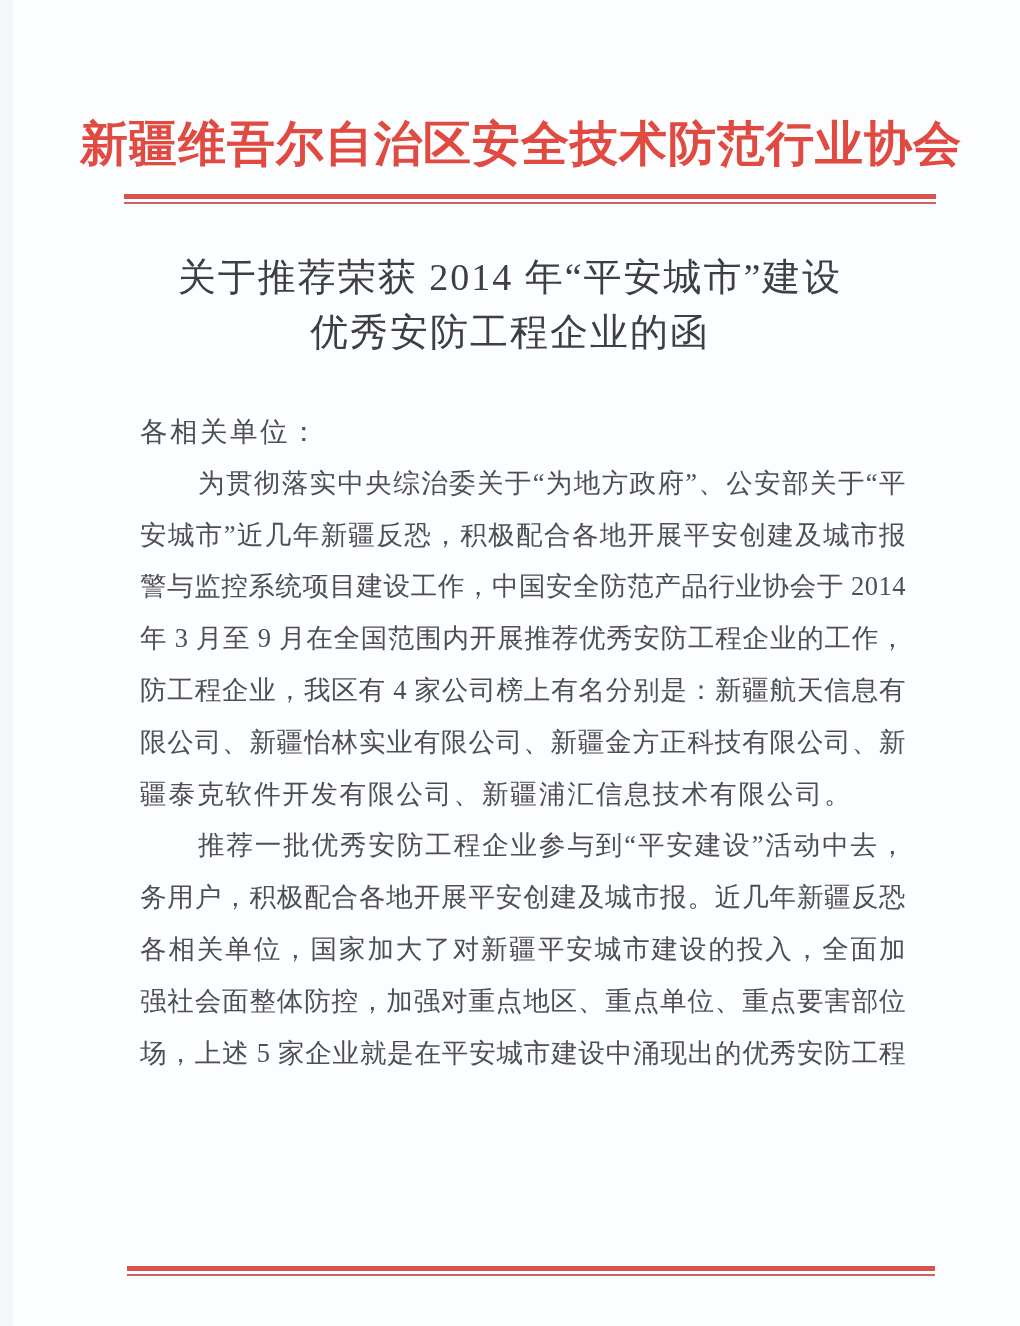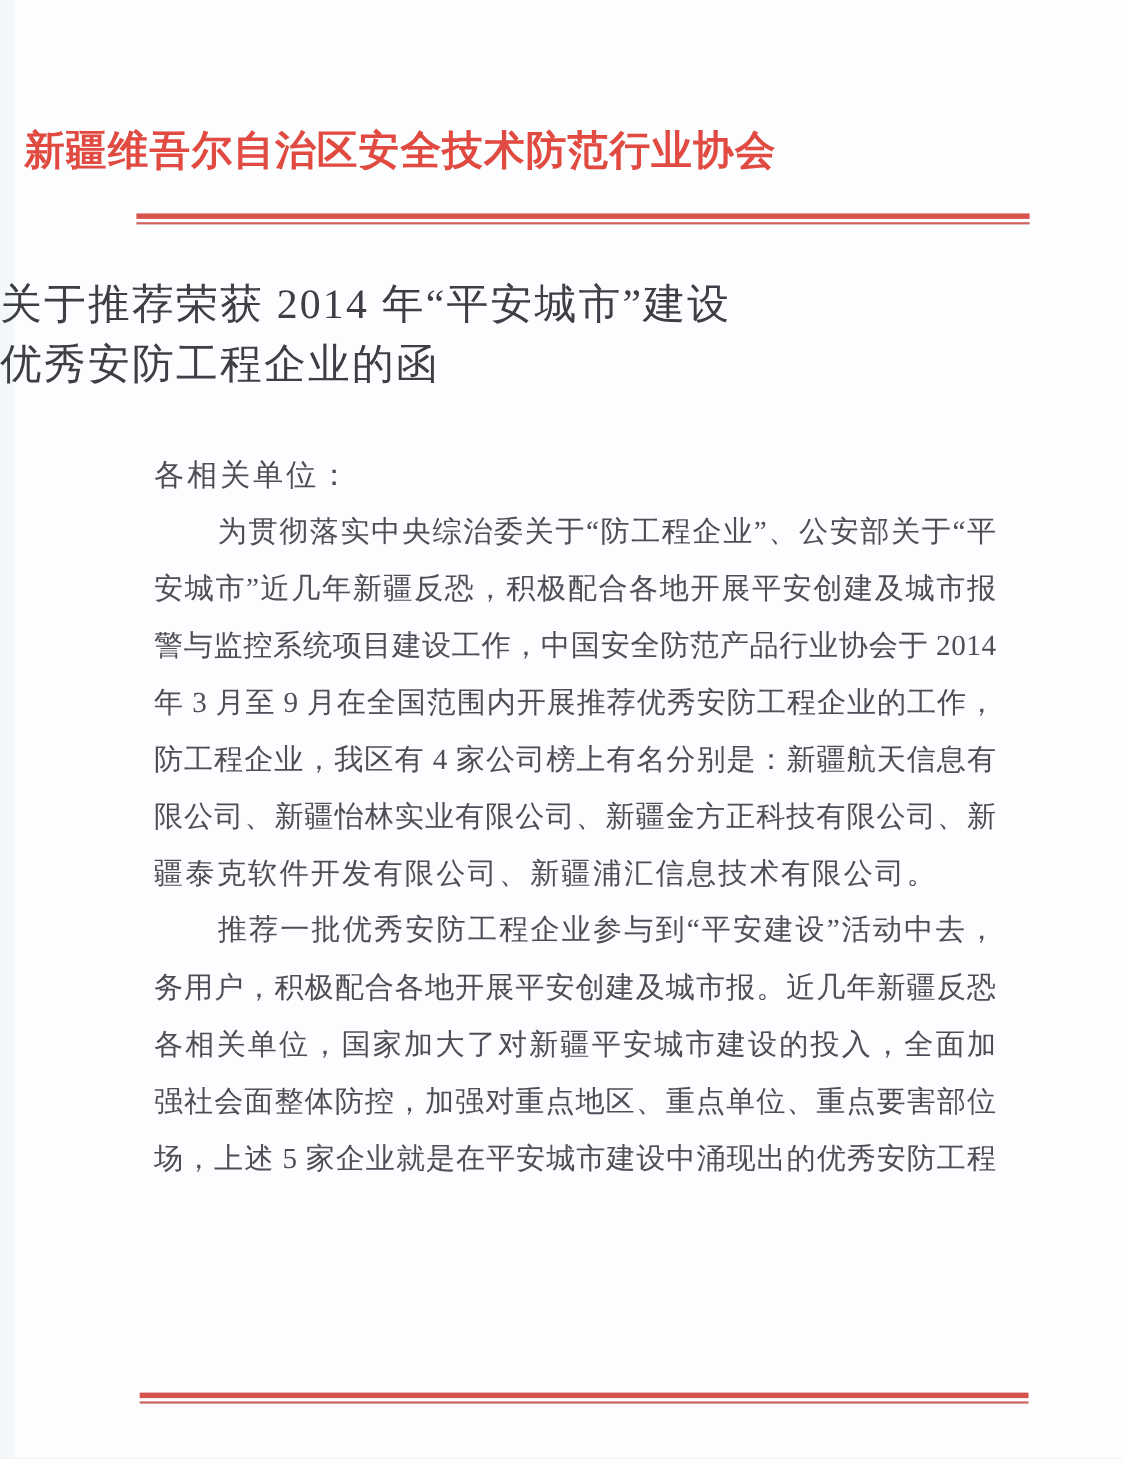--- a/index.html
+++ b/index.html
@@ -12,32 +12,33 @@
     font-family: "Liberation Serif", serif;
     overflow: hidden;
   }
   .scan-strip {
     position: absolute; left: 0; top: 0; width: 13px; height: 100%;
     background: #f3f7fa;
   }
   .org-name {
     position: absolute; top: 112px; left: 0; width: 100%;
     box-sizing: border-box; padding-left: 22px;
-    font-size: 37px; font-weight: bold;
+    text-align: center;
+    font-size: 48px; font-weight: bold;
     color: #e04a40;
     letter-spacing: 1px;
     white-space: nowrap;
   }
   .header-rule { position: absolute; top: 194px; left: 124px; width: 812px; }
   .footer-rule { position: absolute; top: 1266px; left: 127px; width: 808px; }
   .rule-thick { height: 5px; background: #d7544c; }
   .rule-thin  { height: 2px; background: #ce625c; margin-top: 3px; }
   .doc-title {
     position: absolute; top: 250px; left: 0; width: 100%;
-    text-align: left;
+    text-align: center;
     color: #3e3e47;
     font-size: 38px;
     line-height: 55px;
     font-weight: 500;
     letter-spacing: 2px;
   }
   .body-block {
     position: absolute; top: 406px; left: 140px; width: 766px;
     color: #4e4e58;
     font-size: 26.5px;
@@ -73,21 +74,21 @@
   </div>
 
   <div class="doc-title">
     <div>关于推荐荣获 2014 年“平安城市”建设</div>
     <div>优秀安防工程企业的函</div>
   </div>
 
   <div class="body-block">
     <div class="body-line salutation">各相关单位：</div>
 
-    <div class="body-line line-indent">为贯彻落实中央综治委关于“防工程企业”、公安部关于“平</div>
+    <div class="body-line line-indent">为贯彻落实中央综治委关于“为地方政府”、公安部关于“平</div>
     <div class="body-line">安城市”近几年新疆反恐，积极配合各地开展平安创建及城市报</div>
     <div class="body-line">警与监控系统项目建设工作，中国安全防范产品行业协会于 2014</div>
     <div class="body-line">年 3 月至 9 月在全国范围内开展推荐优秀安防工程企业的工作，</div>
     <div class="body-line">防工程企业，我区有 4 家公司榜上有名分别是：新疆航天信息有</div>
     <div class="body-line">限公司、新疆怡林实业有限公司、新疆金方正科技有限公司、新</div>
     <div class="body-line line-open">疆泰克软件开发有限公司、新疆浦汇信息技术有限公司。</div>
 
     <div class="body-line line-indent">推荐一批优秀安防工程企业参与到“平安建设”活动中去，</div>
     <div class="body-line">务用户，积极配合各地开展平安创建及城市报。近几年新疆反恐</div>
     <div class="body-line">各相关单位，国家加大了对新疆平安城市建设的投入，全面加</div>

